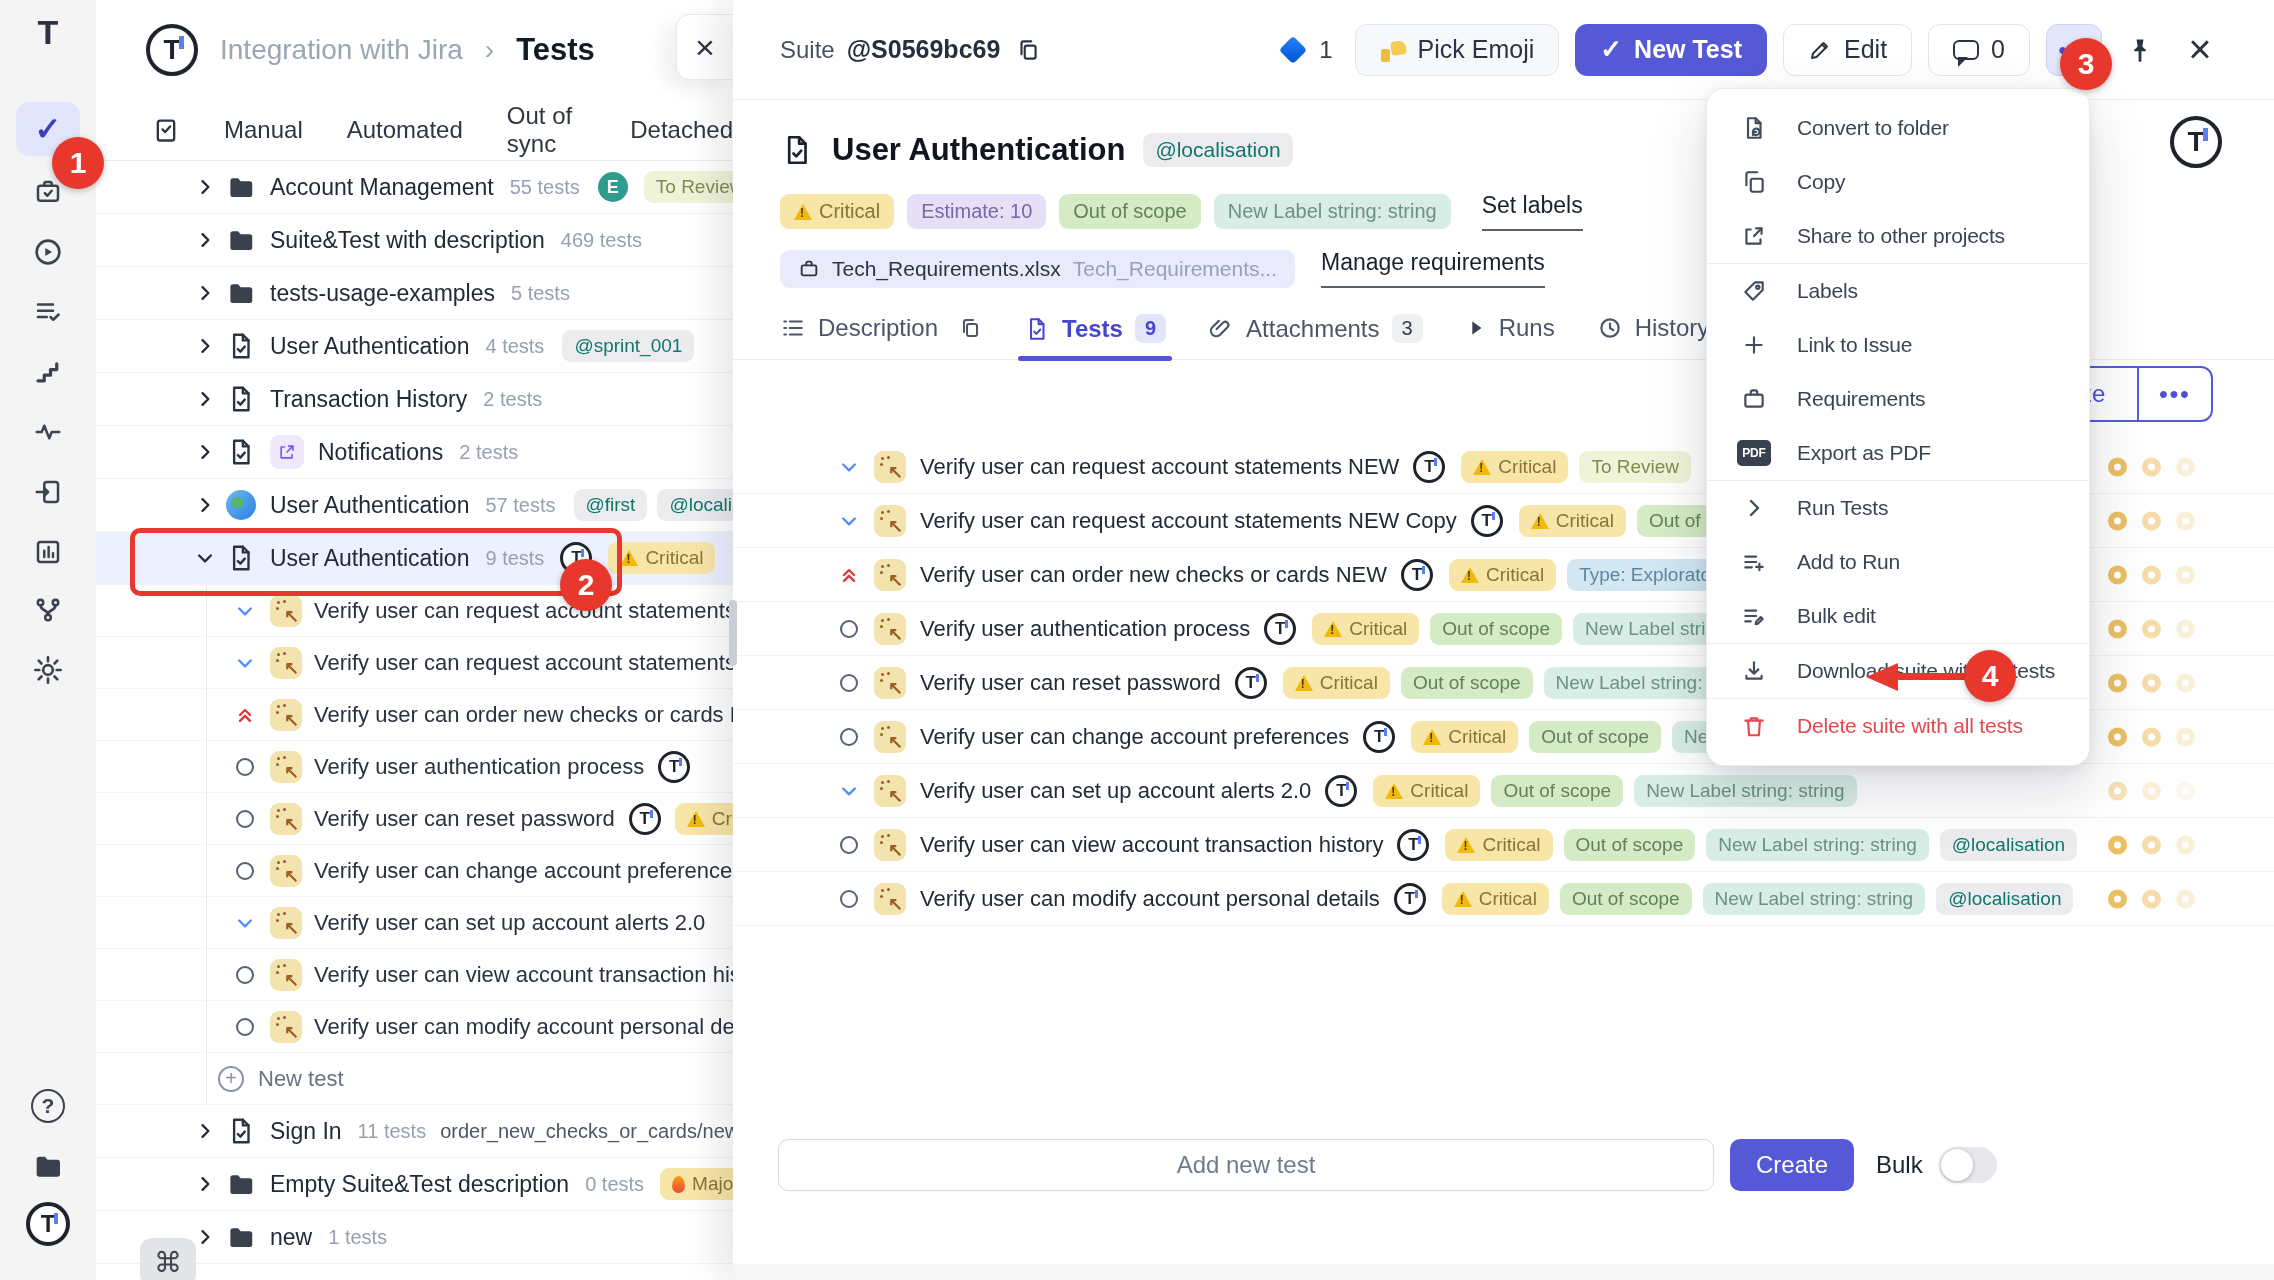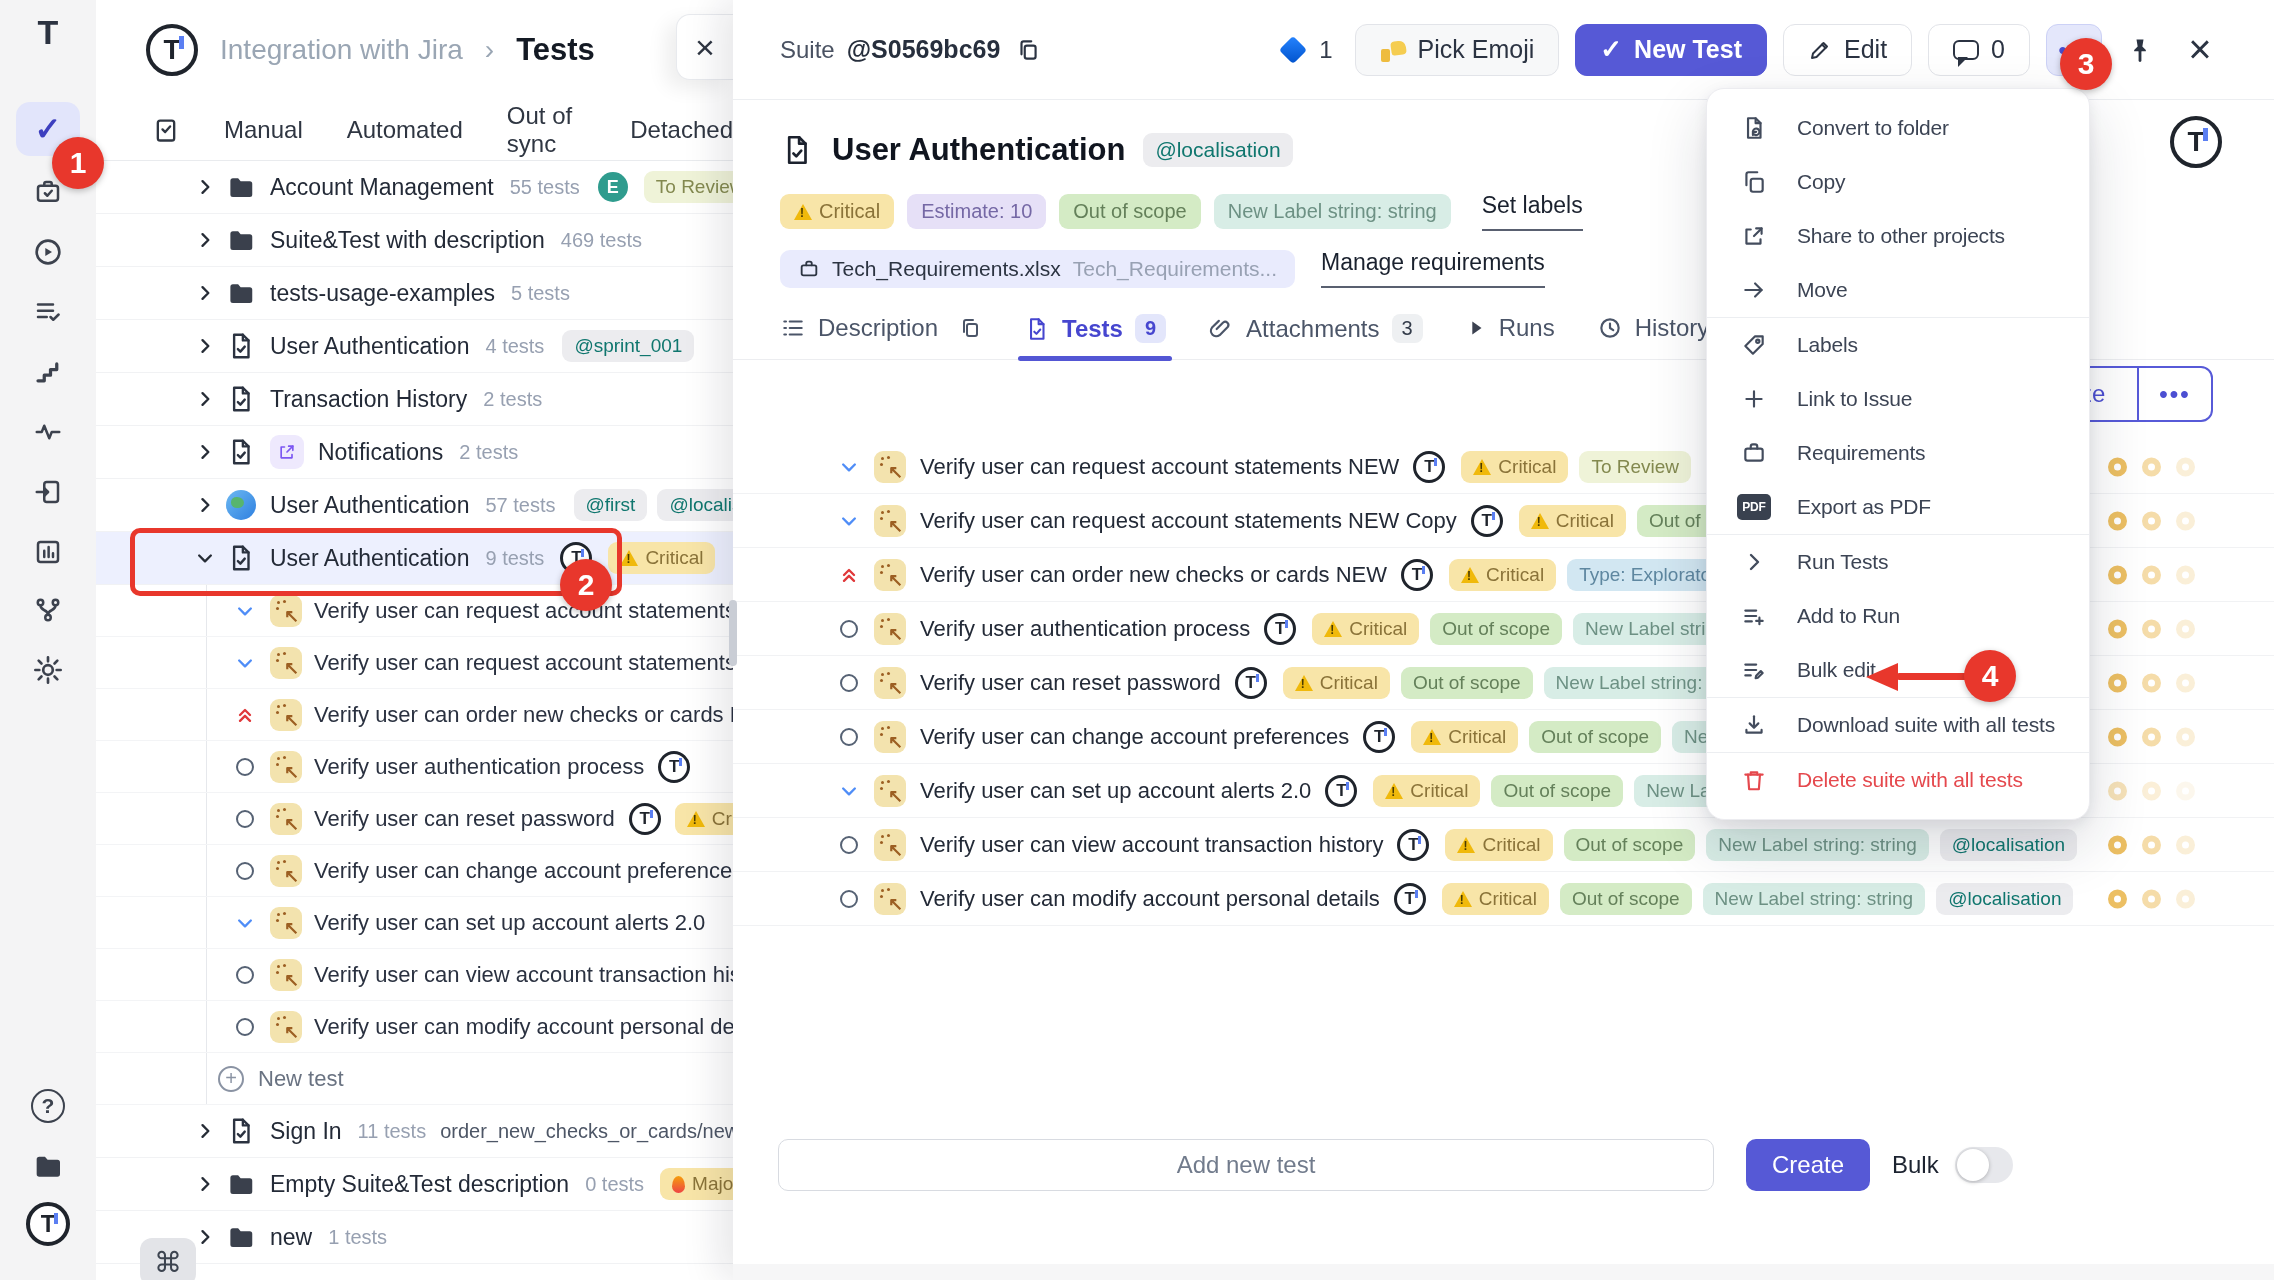--- a/index.html
+++ b/index.html
@@ -146,21 +146,21 @@
   .m-logo { margin-left:14px; }
   .m-labels { margin-left:16px; display:flex; gap:11px; }
   .dots { position:absolute; left:1375px; top:50%; transform:translateY(-50%); display:flex; gap:15px; }
   .donut { width:19px; height:19px; border-radius:50%; border:6px solid #ecbf63; }
   .d2 { opacity:.55; } .d3 { opacity:.25; }
 
   .footer { position:absolute; left:45px; top:1139px; display:flex; align-items:center; }
   .add-input { width:936px; height:52px; border:1.5px solid #d8dbe1; border-radius:10px; padding:0 32px;
                font-size:24px; color:#232a37; font-family:"Liberation Sans",sans-serif; outline:none;text-align:center; }
   .add-input::placeholder { color:#717b8c; }
-  .create-btn { margin-left:32px; width:124px; height:52px; background:#5659d6; border:none; border-radius:10px;
+  .create-btn { margin-left:16px; width:124px; height:52px; background:#5659d6; border:none; border-radius:10px;
                 color:#fff; font-size:24px; font-family:"Liberation Sans",sans-serif; }
   .bulk-label { margin-left:22px; font-size:24px; color:#1c2330; }
   .switch { margin-left:16px; width:58px; height:36px; background:#e7e8ec; border-radius:18px; position:relative; }
   .knob { position:absolute; left:2px; top:2px; width:32px; height:32px; background:#fff; border-radius:50%;
           box-shadow:0 1px 4px rgba(0,0,0,.25); }
   .bottom-strip { position:absolute; left:0; right:0; bottom:0; height:16px; background:#f6f6f7; }
   .corner-logo { position:absolute; left:1437px; top:116px; }
 
   
   .menu { position:absolute; left:1706px; top:88px; width:384px; background:#fff; border:1px solid #ececf0;
@@ -969,29 +969,20 @@
   <div class="mi">
     <span class="mi-ic">
         <svg class="svgi" width="26" height="26" viewBox="0 0 24 24">
           <path d="M9 6H5v13h13v-4"></path>
           <path d="M12 12l7-7"></path>
           <path d="M14 5h5v5"></path>
         </svg>
       </span>
     <span>Share to other projects</span>
   </div>
-  <div class="mi">
-    <span class="mi-ic">
-        <svg class="svgi" width="26" height="26" viewBox="0 0 24 24">
-          <path d="M4 12h15"></path>
-          <path d="M13 6l6 6-6 6"></path>
-        </svg>
-      </span>
-    <span>Move</span>
-  </div>
   <div class="mdiv"></div>
   <div class="mi">
     <span class="mi-ic">
         <svg class="svgi" width="26" height="26" viewBox="0 0 24 24">
           <path d="M20 4v7l-9 9-7-7 9-9z"></path>
           <circle cx="15.5" cy="8.5" r="1.5"></circle>
         </svg>
       </span>
     <span>Labels</span>
   </div>

